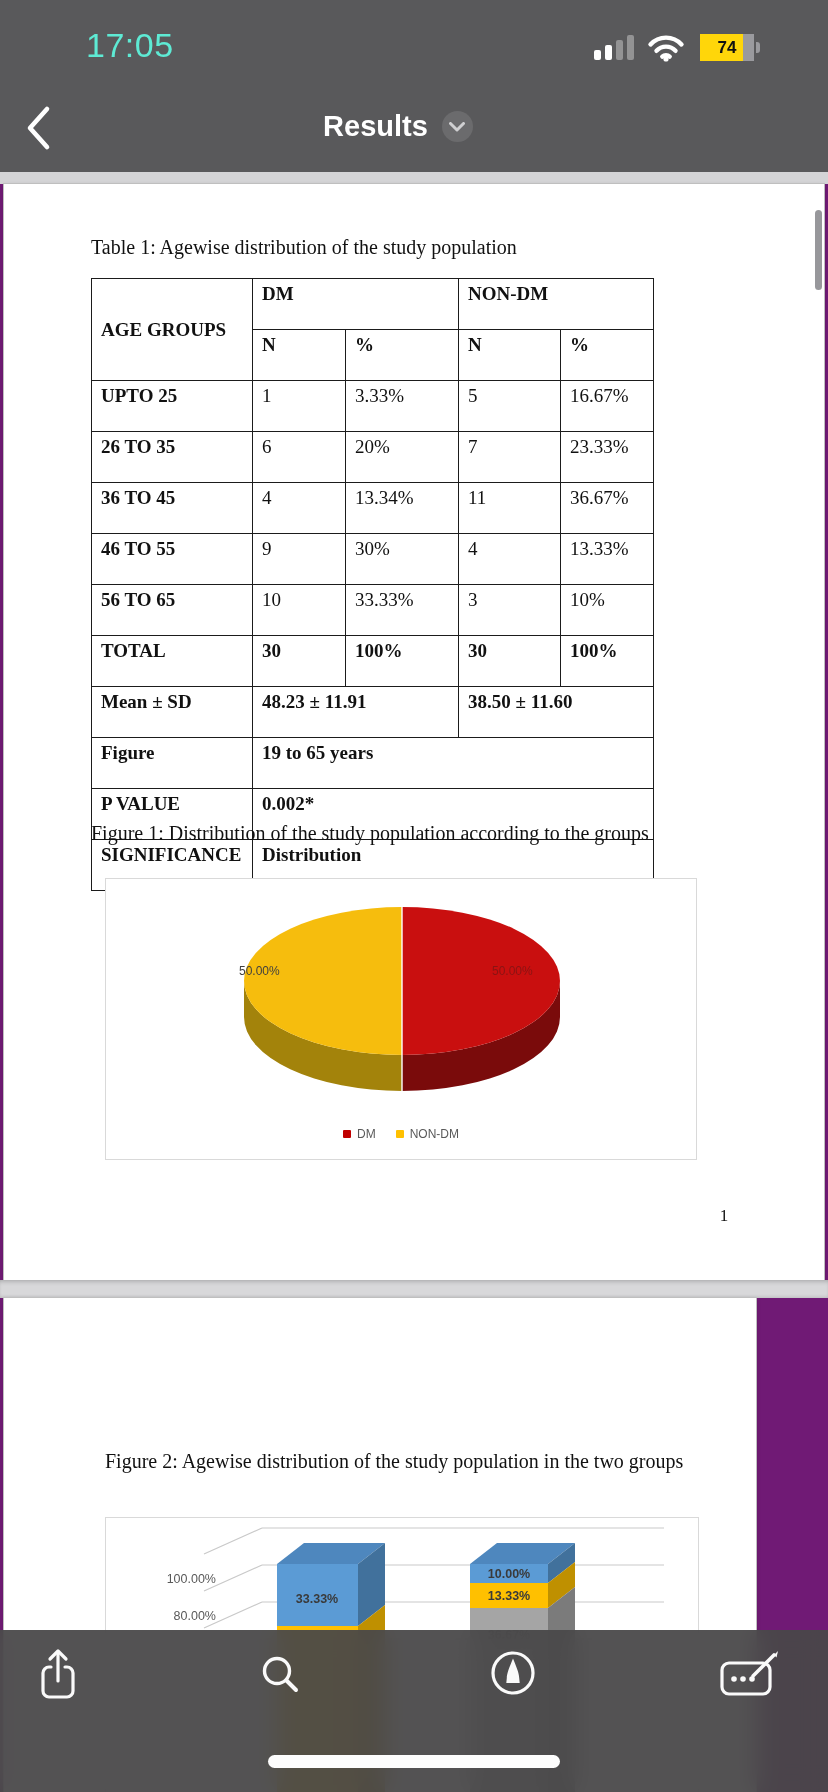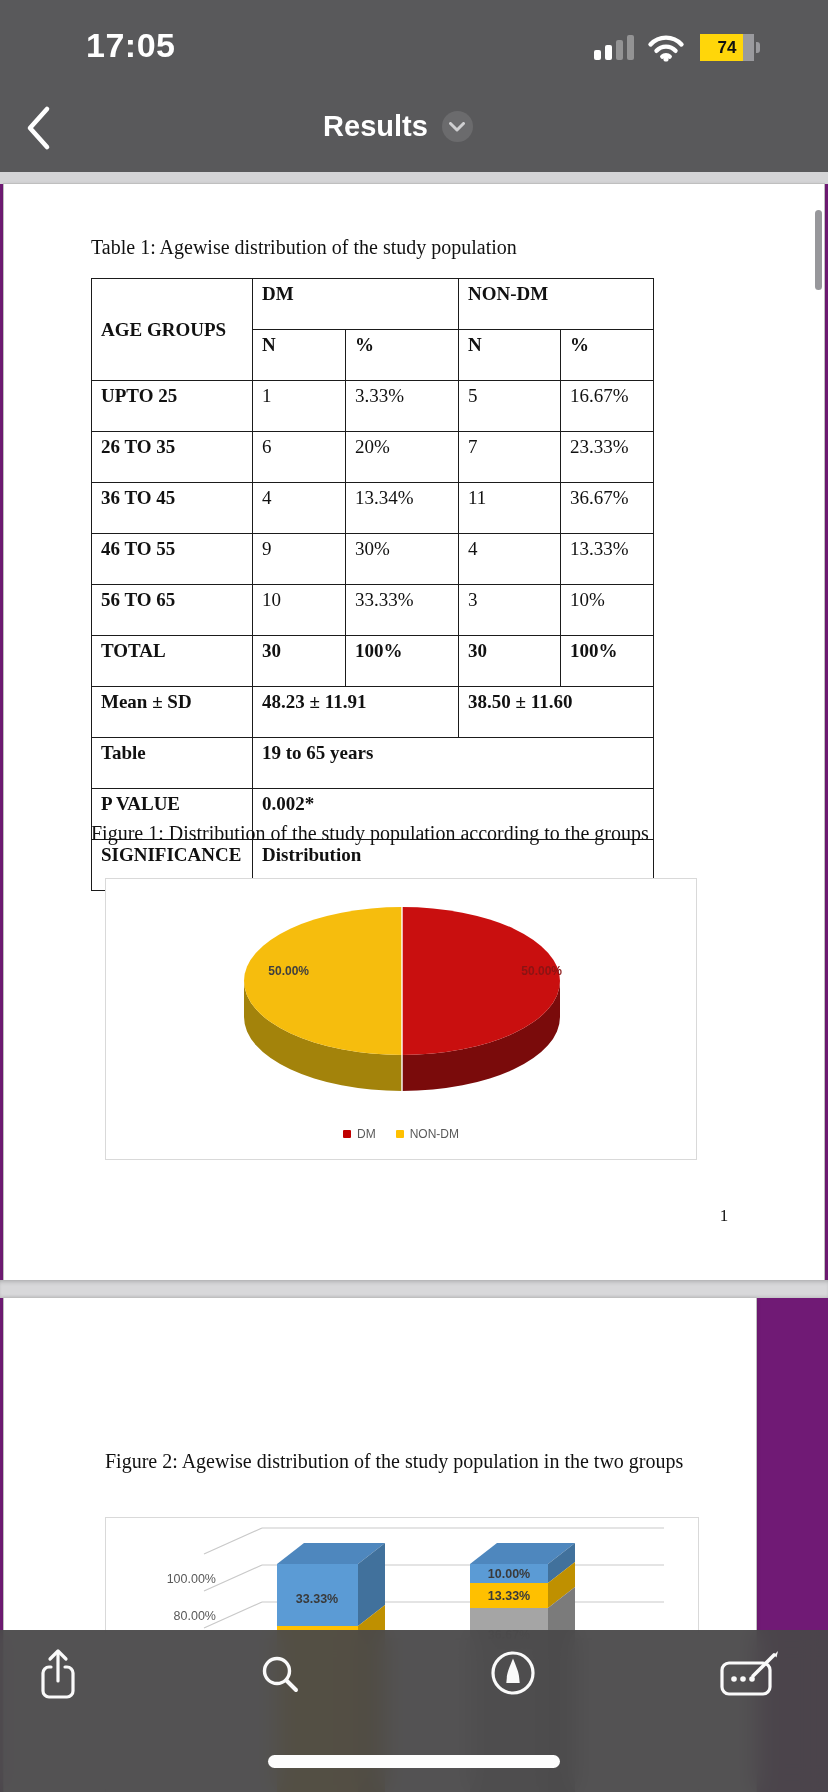--- a/index.html
+++ b/index.html
@@ -1,21 +1,21 @@
 <!DOCTYPE html>
 <html><head>
 <meta charset="utf-8">
 <style>
   html,body{margin:0;padding:0;background:#222;}
   .screen{position:relative;width:828px;height:1792px;margin:0 auto;background:#d4d4d6;overflow:hidden;
           font-family:"Liberation Sans",sans-serif;}
 
   
   .chrome{position:absolute;left:0;top:0;width:828px;height:172px;background:#59595b;z-index:30;}
-  .time{position:absolute;left:86px;top:26px;color:#ffffff;font-size:34px;font-weight:700;letter-spacing:.5px;}
+  .time{position:absolute;left:86px;top:26px;color:#5eead4;font-size:34px;font-weight:400;letter-spacing:.5px;}
   .cell-icon{position:absolute;left:594px;top:34px;}
   .wifi-icon{position:absolute;left:646px;top:33px;}
   .battery{position:absolute;left:700px;top:34px;width:54px;height:27px;border-radius:0;
            background:linear-gradient(to right,#ffd60a 0 79%,#9a9a9e 79% 100%);
            display:flex;align-items:center;justify-content:center;}
   .battery span{color:#111;font-size:17px;font-weight:800;}
   .battery-tip{position:absolute;left:756px;top:42px;width:4px;height:11px;border-radius:0 3px 3px 0;background:#9a9a9e;}
   .back-btn{position:absolute;left:16px;top:100px;width:44px;height:56px;display:flex;align-items:center;justify-content:center;}
   .title-row{position:absolute;left:0;top:110px;width:796px;display:flex;align-items:center;justify-content:center;gap:14px;}
   .nav-title{color:#fff;font-size:29px;font-weight:600;}
@@ -39,21 +39,21 @@
 
   .fig-caption{position:absolute;font-size:20px;}
   .cap1{left:87px;top:638px;}
   .cap2{left:101px;top:152px;}
   .pagenum{position:absolute;left:700px;top:1022px;font-size:17px;width:40px;text-align:center;}
 
   .chart-frame{position:absolute;background:#fff;border:1.5px solid #d9d9d9;}
   .pie-frame{left:101px;top:694px;width:590px;height:280px;}
   .bar-frame{left:101px;top:219px;width:592px;height:287px;border-bottom:none;}
 
-  .pie-label{position:absolute;width:70px;text-align:right;font-size:12px;font-weight:700;}
+  .pie-label{position:absolute;width:70px;text-align:left;font-size:12px;font-weight:400;}
   .pie-label.left{left:133px;top:85px;color:#3f3f3f;}
   .pie-label.right{left:386px;top:85px;color:#8a1414;}
   .pie-legend{position:absolute;left:0;bottom:18px;width:100%;display:flex;justify-content:center;gap:20px;}
   .legend-item{display:flex;align-items:center;gap:6px;font-size:12px;color:#595959;}
   .legend-dot{width:8px;height:8px;border-radius:1px;}
 
   
   .toolbar{position:absolute;left:0;top:1630px;width:828px;height:162px;background:rgba(72,71,72,0.94);
            backdrop-filter:blur(12px);z-index:40;}
   .tb-btn{position:absolute;display:flex;align-items:center;justify-content:center;}
@@ -170,21 +170,21 @@
           <td class="b">100%</td>
           <td class="b">30</td>
           <td class="b">100%</td>
         </tr>
         <tr>
           <td class="b">Mean ± SD</td>
           <td class="b" colspan="2">48.23 ± 11.91</td>
           <td class="b" colspan="2">38.50 ± 11.60</td>
         </tr>
         <tr>
-          <td class="b">Table</td>
+          <td class="b">Figure</td>
           <td class="b" colspan="4">19 to 65 years</td>
         </tr>
         <tr>
           <td class="b">P VALUE</td>
           <td class="b" colspan="4">0.002*</td>
         </tr>
         <tr>
           <td class="b">SIGNIFICANCE</td>
           <td class="b" colspan="4">Distribution</td>
         </tr>

